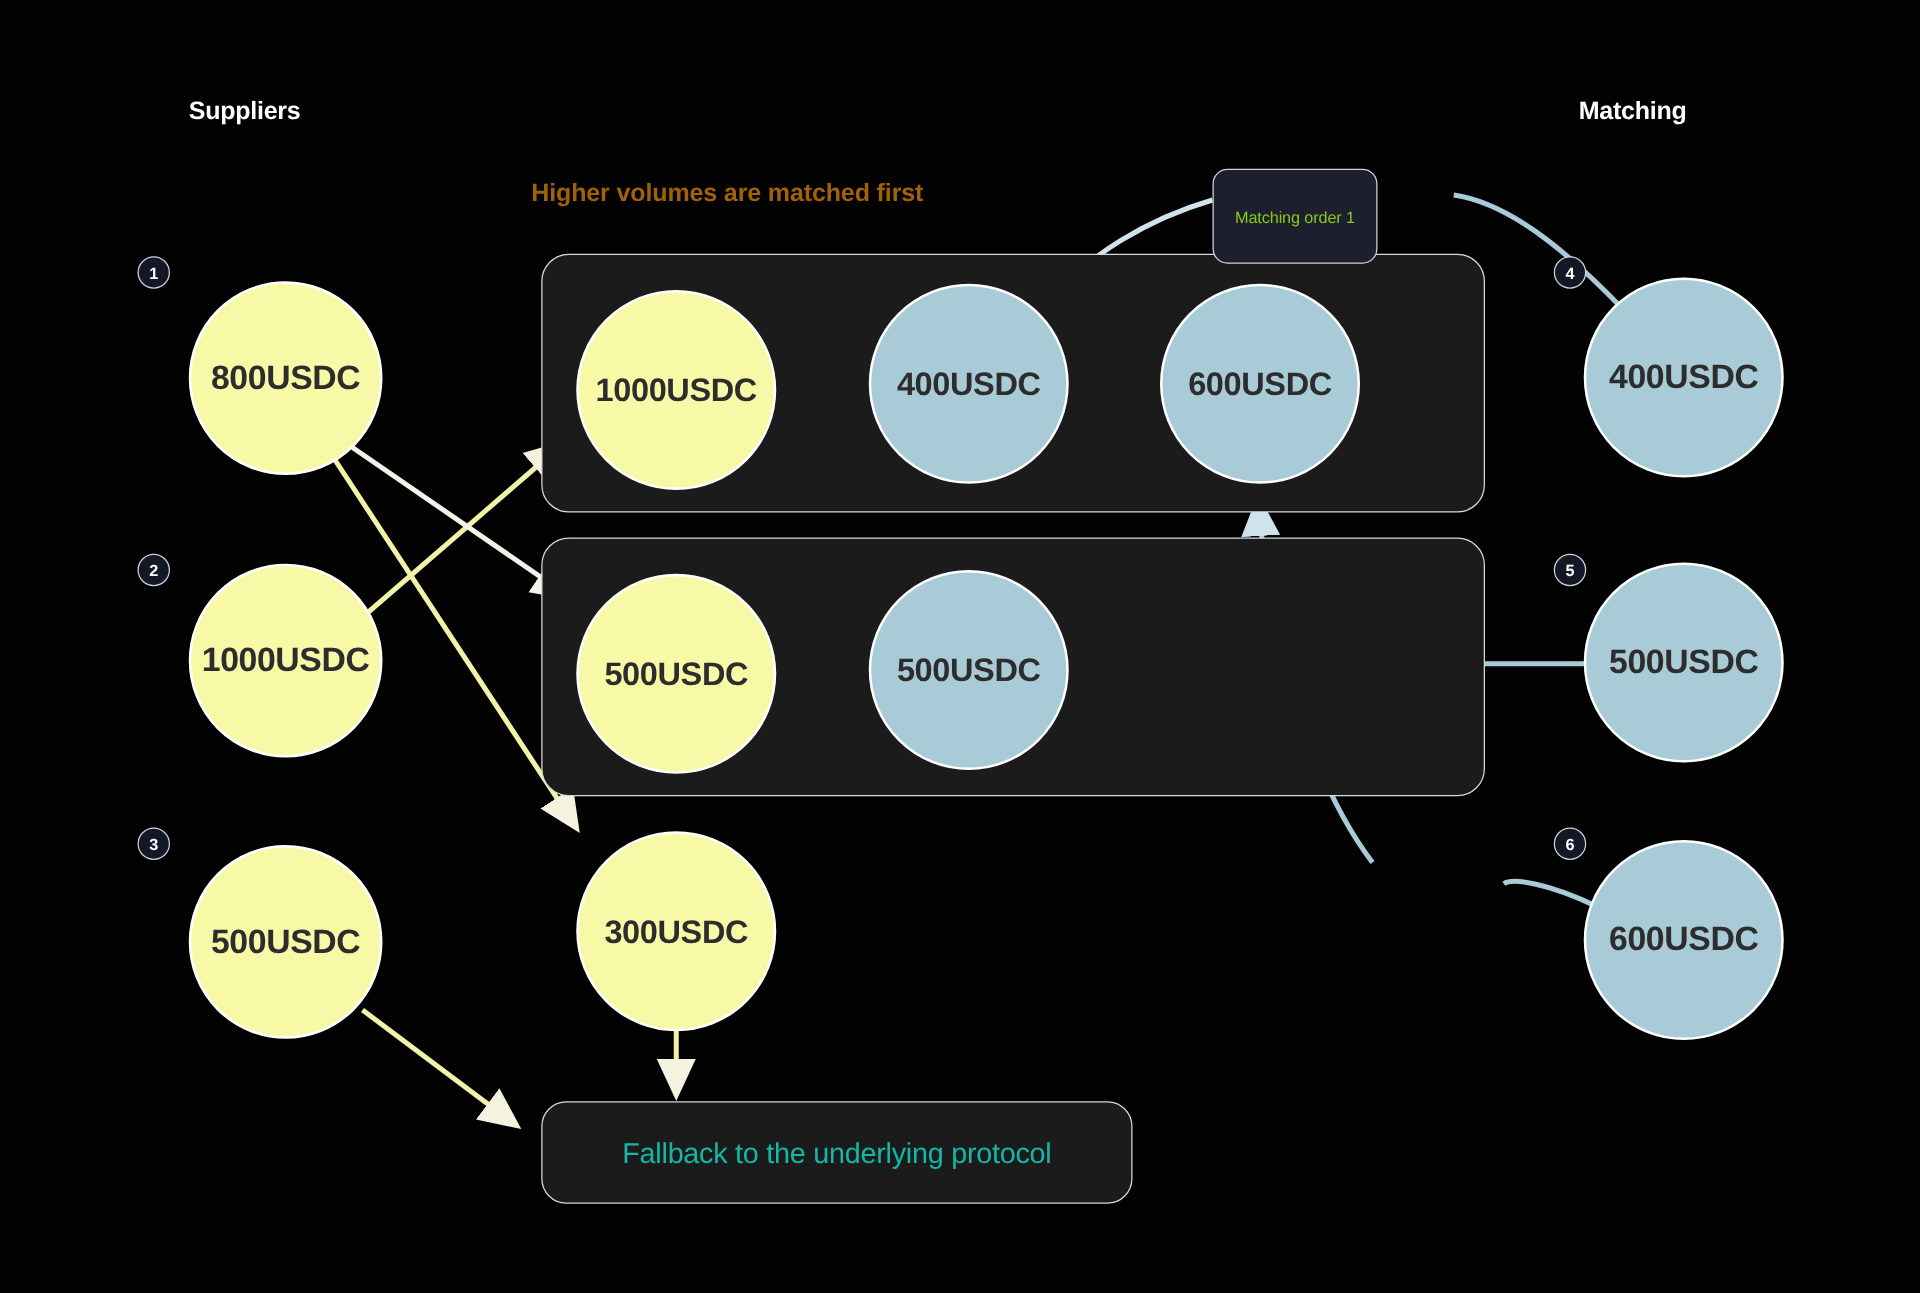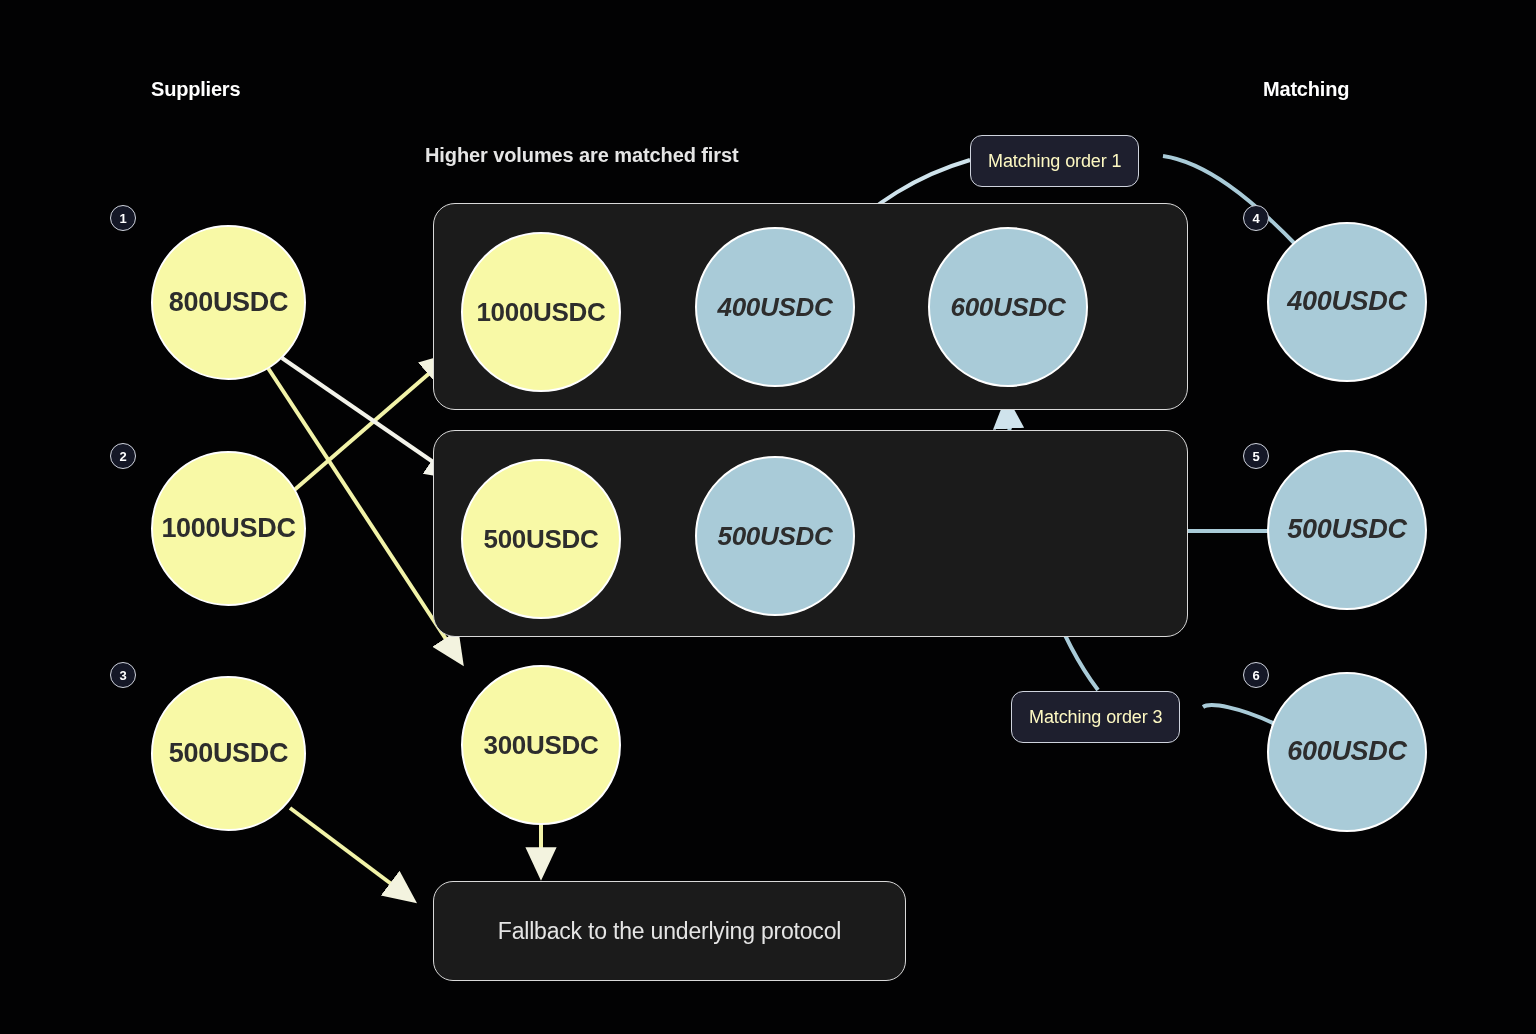--- a/index.html
+++ b/index.html
@@ -35,21 +35,21 @@
     letter-spacing: -0.2px;
     white-space: nowrap;
   }
   #title-suppliers { left: 151px; top: 78px; }
   #title-borrowers { left: 1263px; top: 78px; }
 
   .section-note {
     position: absolute;
     left: 425px;
     top: 144px;
-    color: #e5e5e5;
+    color: #a16207;
     font-size: 20px;
     font-weight: bold;
     letter-spacing: -0.1px;
     white-space: nowrap;
   }
 
   .panel {
     position: absolute;
     background: #1b1b1b;
     border: 1.5px solid #d9d9d9;
@@ -69,21 +69,21 @@
     align-items: center;
     justify-content: center;
     color: #2d2d2d;
     font-size: 26px;
     font-weight: bold;
     line-height: 1.16;
     letter-spacing: -0.3px;
   }
   .token .amt, .token .cur { display: block; }
   .token.supply { background: #f8f9a6; }
-  .token.borrow { background: #a9cbd8; font-style: italic; }
+  .token.borrow { background: #a9cbd8; }
 
   .token.sz-big  { width: 155px; height: 155px; font-size: 27px; }
   .token.sz-mid  { width: 160px; height: 160px; font-size: 27px; }
   .token.sz-pan  { width: 160px; height: 160px; font-size: 26px; }
 
   .badge-num {
     position: absolute;
     width: 26px;
     height: 26px;
     border-radius: 50%;
@@ -97,42 +97,42 @@
     justify-content: center;
     box-sizing: border-box;
     z-index: 40;
   }
 
   .order-chip {
     position: absolute;
     background: #1e1f2e;
     border: 1.4px solid #cfd3dd;
     border-radius: 12px;
-    color: #fef9c3;
-    font-size: 18px;
+    color: #84cc16;
+    font-size: 13px;
     letter-spacing: -0.1px;
-    padding: 4px 17px;
+    padding: 16px 17px;
     height: 42px;
     display: flex;
     align-items: center;
     justify-content: center;
     white-space: nowrap;
     z-index: 30;
   }
 
   .fallback-box {
     position: absolute;
     left: 433px;
     top: 881px;
     width: 473px;
-    height: 100px;
+    height: 82px;
     background: #1b1b1b;
     border: 1.5px solid #d9d9d9;
     border-radius: 20px;
-    color: #e5e5e5;
+    color: #14b8a6;
     font-size: 23px;
     letter-spacing: -0.2px;
     display: flex;
     align-items: center;
     justify-content: center;
     box-sizing: border-box;
   }
 </style>
 </head>
 <body>
@@ -238,17 +238,16 @@
     <span class="cur">USDC</span>
   </div>
 
   <div class="badge-num" style="left:1243px; top:662px;">6</div>
   <div class="token borrow sz-mid" style="left:1267px; top:672px;">
     <span class="amt">600</span>
     <span class="cur">USDC</span>
   </div>
 
   <div class="order-chip" style="left:970px; top:135px;">Matching order 1</div>
-  <div class="order-chip" style="left:1011px; top:691px;">Matching order 3</div>
 
   <div class="fallback-box">Fallback to the underlying protocol</div>
 
 </div>
 
 </body></html>

